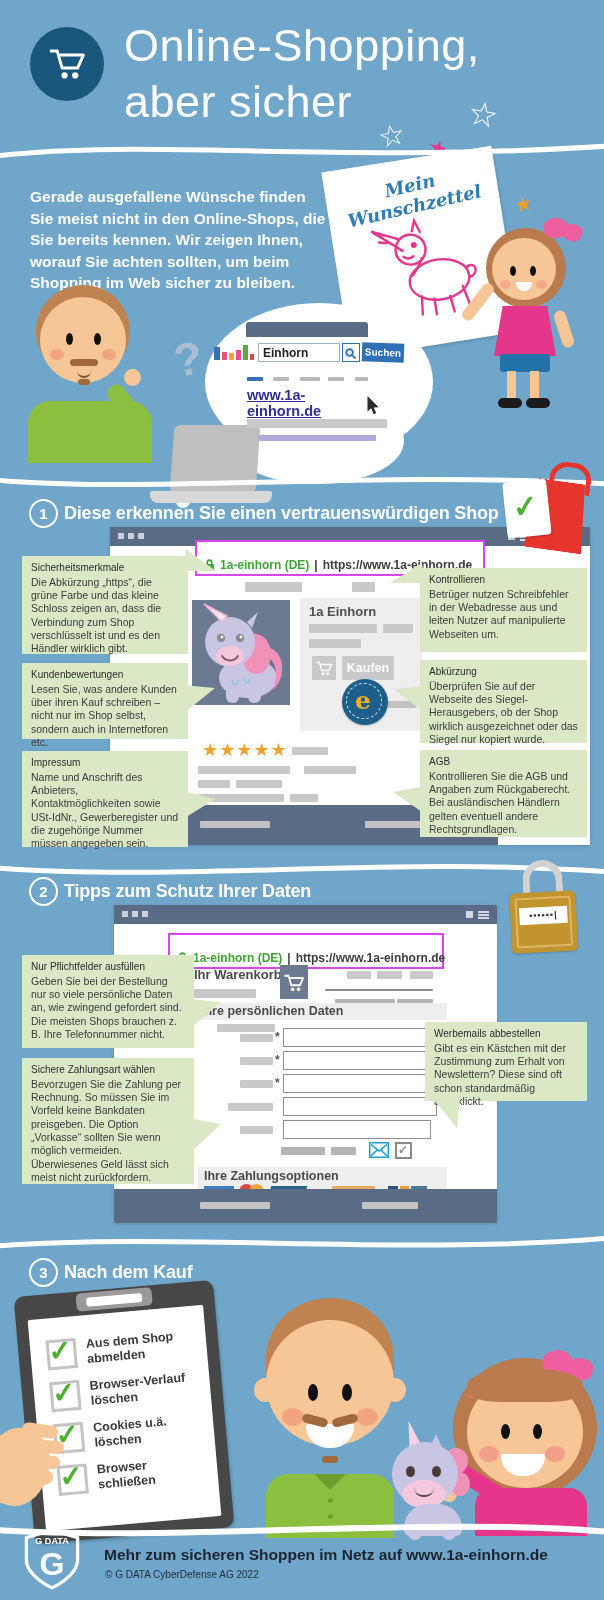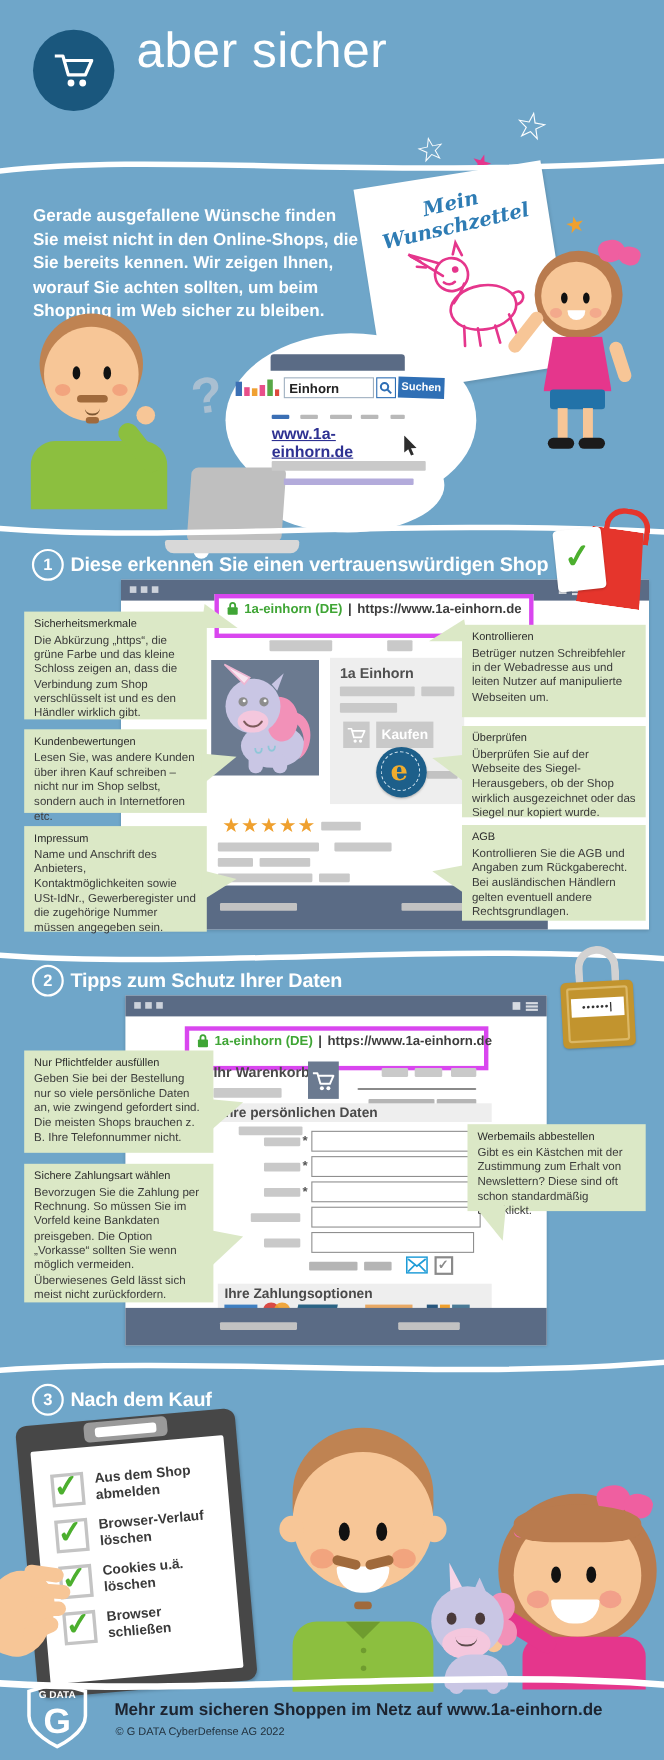--- a/index.html
+++ b/index.html
@@ -9,22 +9,22 @@
   .b{position:absolute;background:#c9c9c9;border-radius:1px}
   .wave{position:absolute;left:0;width:604px;height:40px;pointer-events:none;z-index:4}
   .circle-num{position:absolute;width:25px;height:25px;border:2px solid #fff;border-radius:50%;
               color:#fff;font-weight:bold;font-size:15px;text-align:center;line-height:25px;z-index:5}
   .sec-title{position:absolute;color:#fff;font-weight:bold;font-size:18px;letter-spacing:-0.2px;z-index:5}
   .browser{position:absolute;background:#fff;z-index:1;box-shadow:0 1px 3px rgba(0,0,0,.15)}
   .titlebar{position:absolute;left:0;top:0;right:0;height:19px;background:#5a6b85}
   .tb-dot{position:absolute;width:6px;height:6px;background:#ccd2db;top:6px}
   .tb-sq{position:absolute;width:7px;height:7px;background:#d6dbe2;top:6px}
   .tb-line{position:absolute;height:2px;width:11px;background:#d6dbe2}
-  .addr{position:absolute;background:#fff;border:4px solid #d946ef;box-sizing:border-box;
-        display:flex;align-items:flex-end;gap:5px;padding:16px 7px;font-size:12px;font-weight:bold;white-space:nowrap}
+  .addr{position:absolute;background:#fff;border:2px solid #d946ef;box-sizing:border-box;
+        display:flex;align-items:flex-start;gap:5px;padding:16px 7px;font-size:12px;font-weight:bold;white-space:nowrap}
   .addr .sec{color:#3fa535}
   .addr .url{color:#3d3d3d;font-weight:bold}
   .callout{position:absolute;background:#dbe8c6;color:#3b3b3b;font-size:10.5px;line-height:1.27;
            padding:6px 9px;box-sizing:border-box;z-index:6}
   .callout .ct{font-weight:normal;font-size:10px;color:#2b2b2b;display:block;margin-bottom:1px}
   .tri{position:absolute;width:0;height:0;border-style:solid;border-color:transparent;z-index:5}
   .input{position:absolute;background:#fff;border:1.5px solid #8f8f8f;box-sizing:border-box}
   .cbx{position:absolute;background:#fff;box-sizing:border-box}
   .gpanel{position:absolute;background:#eeeeee}
   .shopheading{position:absolute;color:#4a4a4a;font-size:13px;font-weight:bold}
@@ -40,20 +40,21 @@
   <div class="abs" style="left:30px;top:27px;width:74px;height:74px;border-radius:50%;background:#1A577D">
     <span class="abs" style="left:17px;top:19px">
       <svg width="40" height="36" viewBox="0 0 24 22">
           <path d="M1.5 3 H6 L9 13.5 H18.5 L22 5.5 H7.2" fill="none" stroke="#fff" stroke-width="1.8" stroke-linejoin="round"></path>
           <circle cx="10.5" cy="18" r="1.9" fill="#fff"></circle>
           <circle cx="17" cy="18" r="1.9" fill="#fff"></circle>
         </svg>
     </span>
   </div>
   <div class="abs" style="left:124px;top:18px;color:#fff;font-size:45px;line-height:56px;font-weight:300;letter-spacing:0.5px">
+    <div>Online-Shopping,</div>
     <div>aber sicher</div>
   </div>
 
   <svg class="wave" style="top:134px" viewBox="0 0 604 40">
     <path d="M-5 22 C150 4 330 30 610 12" stroke="#fff" stroke-width="5" fill="none" stroke-linecap="round"></path>
   </svg>
 
   <div class="abs" style="left:30px;top:186px;width:302px;color:#fff;font-size:15.5px;font-weight:bold;line-height:1.39">Gerade ausgefallene Wünsche finden Sie meist nicht in den Online-Shops, die Sie bereits kennen. Wir zeigen Ihnen, worauf Sie achten sollten, um beim Shopping im Web sicher zu bleiben.</div>
 
   <span class="abs" style="left:378px;top:118px;color:#fff;font-size:30px;transform:rotate(-12deg)">☆</span>
@@ -272,21 +273,21 @@
     <span class="ct">Kundenbewertungen</span>
     <span>Lesen Sie, was andere Kunden über ihren Kauf schreiben – nicht nur im Shop selbst, sondern auch in Internetforen etc.</span>
     <span class="tri" style="right:-30px;top:22px;border-left:32px solid #dbe8c6;border-bottom:26px solid transparent"></span>
   </div>
   <div class="callout" style="left:420px;top:568px;width:167px;height:84px">
     <span class="ct">Kontrollieren</span>
     <span>Betrüger nutzen Schreibfehler in der Webadresse aus und leiten Nutzer auf manipulierte Webseiten um.</span>
     <span class="tri" style="left:-30px;top:-8px;border-bottom:20px solid #dbe8c6;border-left:32px solid transparent"></span>
   </div>
   <div class="callout" style="left:420px;top:660px;width:167px;height:83px">
-    <span class="ct">Überprüfen</span>
+    <span class="ct">Abkürzung</span>
     <span>Überprüfen Sie auf der Webseite des Siegel-Herausgebers, ob der Shop wirklich ausgezeichnet oder das Siegel nur kopiert wurde.</span>
     <span class="tri" style="left:-30px;top:26px;border-right:32px solid #dbe8c6;border-bottom:24px solid transparent"></span>
   </div>
   <div class="callout" style="left:420px;top:750px;width:167px;height:87px">
     <span class="ct">AGB</span>
     <span>Kontrollieren Sie die AGB und Angaben zum Rückgaberecht. Bei ausländischen Händlern gelten eventuell andere Rechtsgrundlagen.</span>
     <span class="tri" style="left:-30px;top:36px;border-right:32px solid #dbe8c6;border-top:6px solid transparent;border-bottom:22px solid transparent"></span>
   </div>
 
   <svg class="wave" style="top:852px" viewBox="0 0 604 40">

